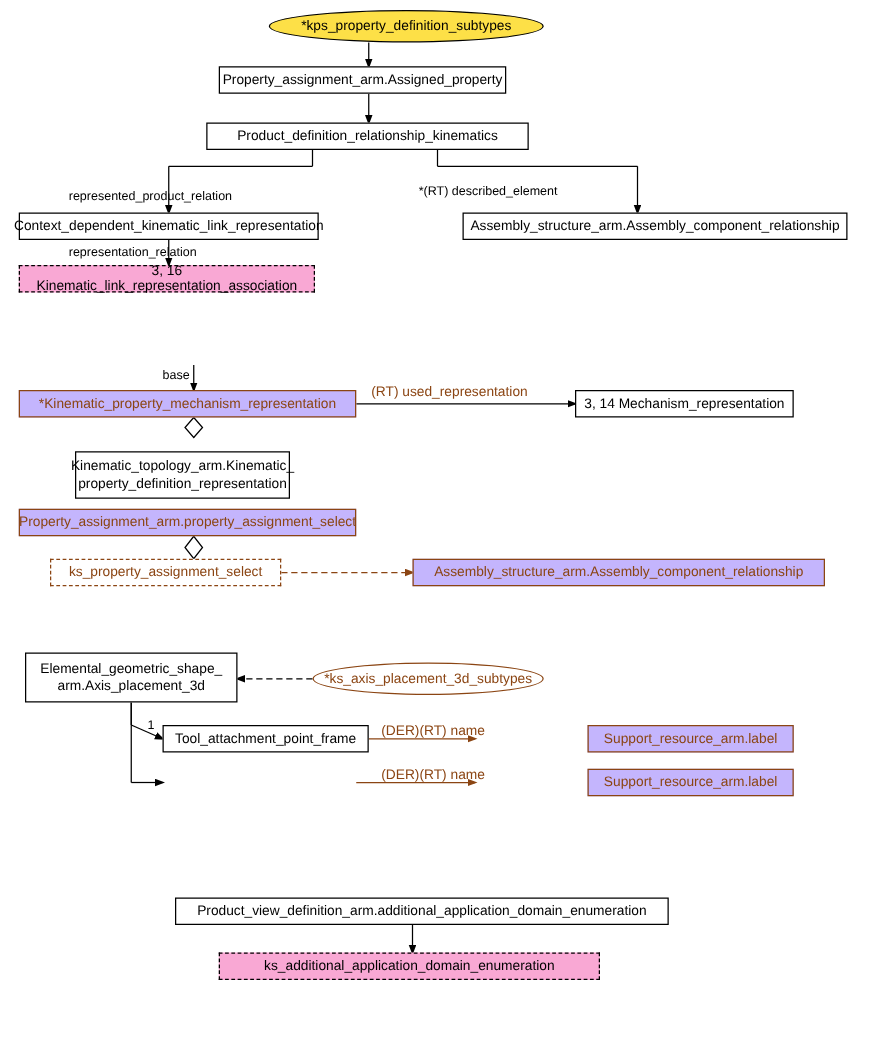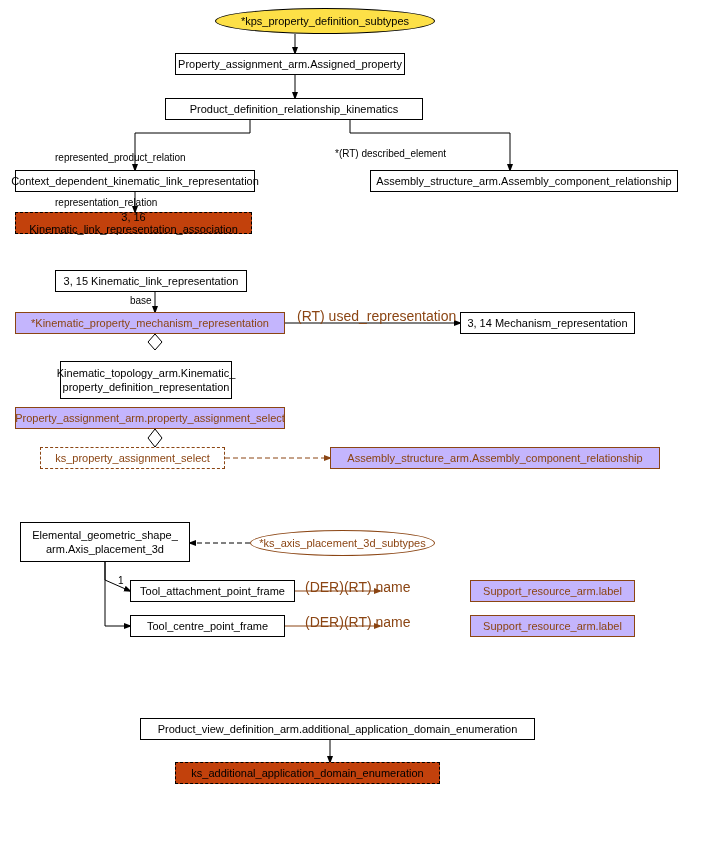--- a/index.html
+++ b/index.html
@@ -27,21 +27,21 @@
       font-size: 11px;
       color: #000;
     }
     .node-rect {
       border: 1px solid #000;
       background: #fff;
       padding: 3px 6px;
     }
     .node-rect-dashed {
       border: 1px dashed #000;
-      background: #c2410c;
+      background: #f9a8d4;
       padding: 3px 6px;
     }
     .node-ellipse {
       border: 1px solid #000;
       background: #fde047;
       border-radius: 50%;
       padding: 4px 10px;
     }
     .node-rect-brown {
       border: 1px solid #8B4513;
@@ -63,21 +63,21 @@
       color: #8B4513;
     }
     .label {
       position: absolute;
       font-size: 10px;
       color: #000;
       white-space: nowrap;
     }
     .label-brown {
       position: absolute;
-      font-size: 14px;
+      font-size: 11px;
       color: #8B4513;
       white-space: nowrap;
     }
     svg.arrows {
       position: absolute;
       top: 0;
       left: 0;
       width: 713px;
       height: 848px;
       pointer-events: none;
@@ -169,23 +169,20 @@
   </div>
 
   <div class="label" style="left:55px; top:197px;">
     <span>representation_relation</span>
   </div>
 
   <div class="node node-rect-dashed" style="left:15px; top:212px; width:237px; height:22px;">
     <span>3, 16 Kinematic_link_representation_association</span>
   </div>
 
-  <div class="node node-rect" style="left:55px; top:270px; width:192px; height:22px;">
-    <span>3, 15 Kinematic_link_representation</span>
-  </div>
 
   <div class="label" style="left:130px; top:295px;">
     <span>base</span>
   </div>
 
   <div class="node node-rect-brown" style="left:15px; top:312px; width:270px; height:22px;">
     <span>*Kinematic_property_mechanism_representation</span>
   </div>
 
   <div class="label-brown" style="left:297px; top:308px;">
@@ -223,23 +220,20 @@
   </div>
 
   <div class="label" style="left:118px; top:575px;">
     <span>1</span>
   </div>
 
   <div class="node node-rect" style="left:130px; top:580px; width:165px; height:22px;">
     <span>Tool_attachment_point_frame</span>
   </div>
 
-  <div class="node node-rect" style="left:130px; top:615px; width:155px; height:22px;">
-    <span>Tool_centre_point_frame</span>
-  </div>
 
   <div class="label-brown" style="left:305px; top:579px;">
     <span>(DER)(RT) name</span>
   </div>
 
   <div class="label-brown" style="left:305px; top:614px;">
     <span>(DER)(RT) name</span>
   </div>
 
   <div class="node node-rect-brown" style="left:470px; top:580px; width:165px; height:22px;">
@@ -247,17 +241,17 @@
   </div>
 
   <div class="node node-rect-brown" style="left:470px; top:615px; width:165px; height:22px;">
     <span>Support_resource_arm.label</span>
   </div>
 
   <div class="node node-rect" style="left:140px; top:718px; width:395px; height:22px;">
     <span>Product_view_definition_arm.additional_application_domain_enumeration</span>
   </div>
 
-  <div class="node node-rect-dashed" style="left:175px; top:762px; width:265px; height:22px;">
+  <div class="node node-rect-dashed" style="left:175px; top:762px; width:305px; height:22px;">
     <span>ks_additional_application_domain_enumeration</span>
   </div>
 
 </div>
 
 </body></html>

